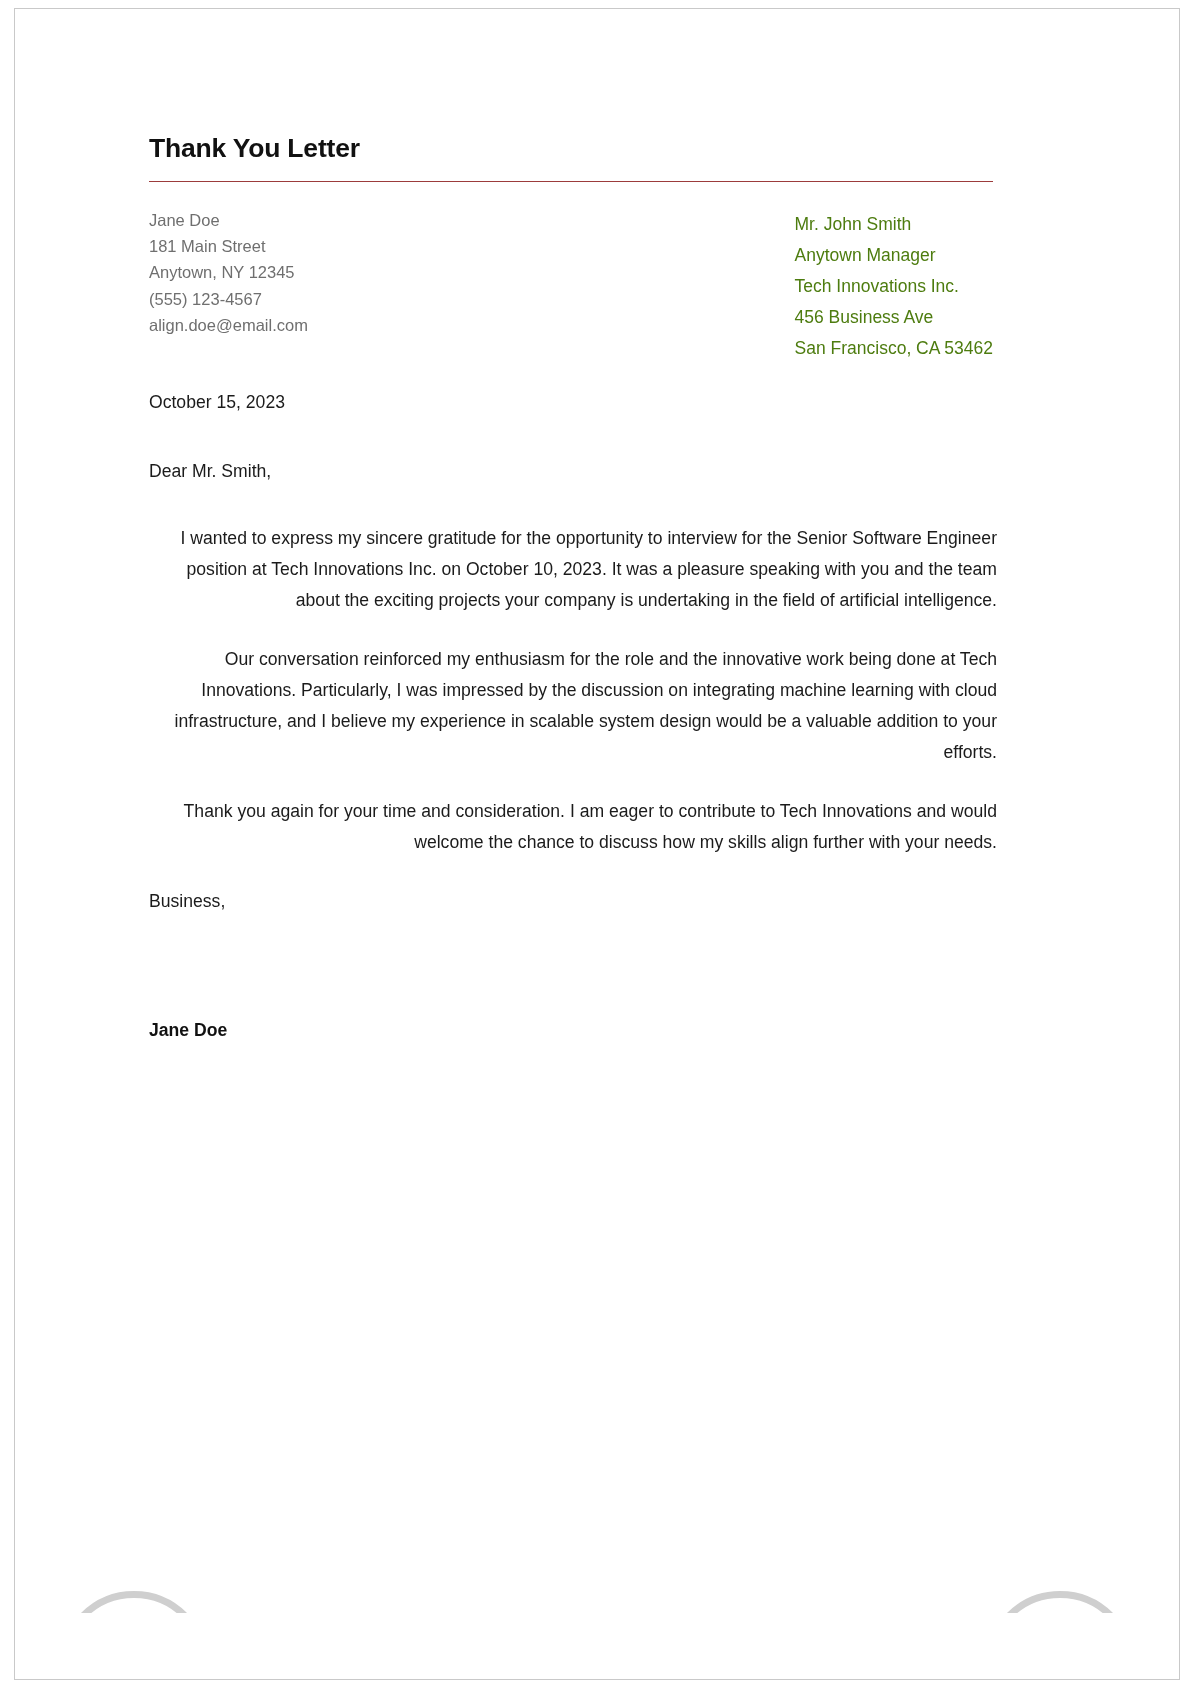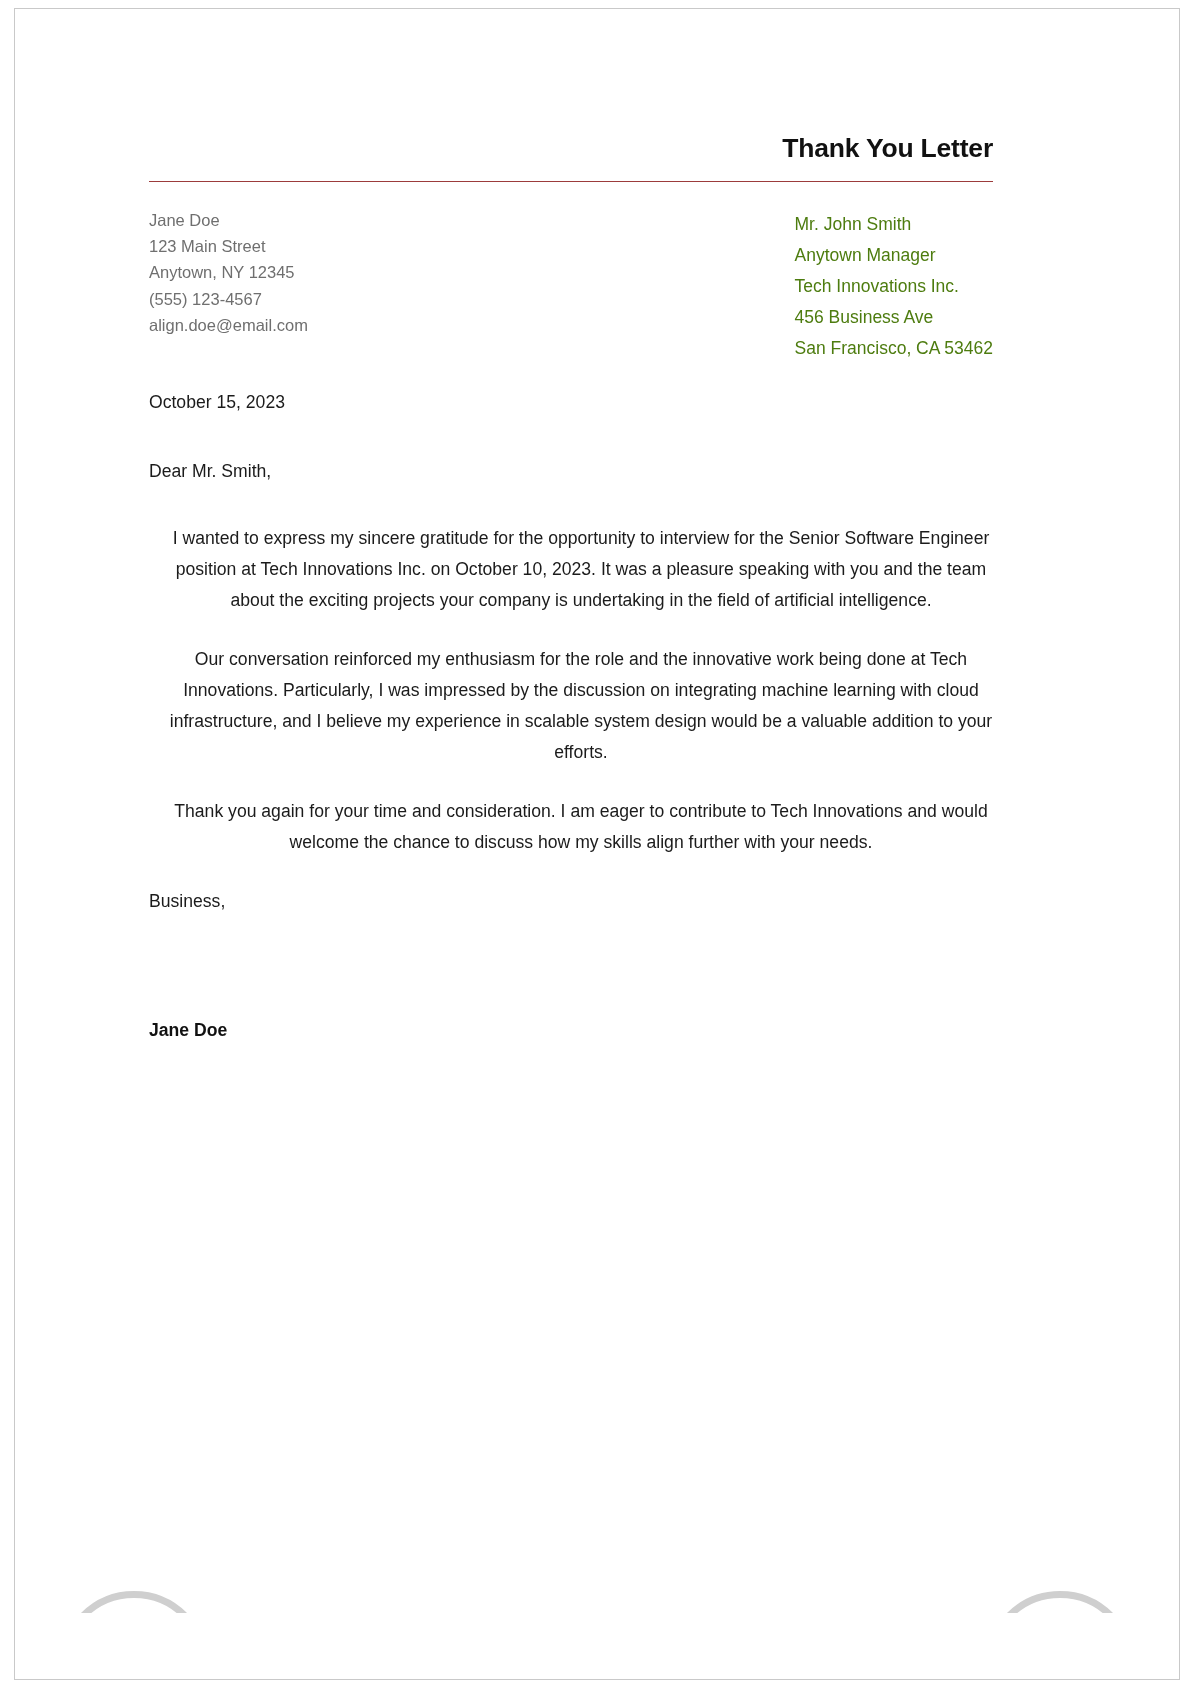--- a/index.html
+++ b/index.html
@@ -28,21 +28,21 @@
 
   
   .title-block {
     position: absolute;
     left: 134px;
     top: 124px;
     width: 844px;
   }
   .title {
     margin: 0;
-    text-align: right;
+    text-align: left;
     font-size: 26.5px;
     font-weight: bold;
     letter-spacing: -0.2px;
     color: #111111;
     line-height: 1.2;
   }
   .title-rule {
     margin-top: 16px;
     height: 1px;
     background: #9c3b3b;
@@ -85,21 +85,21 @@
     line-height: 31px;
   }
   .date {
     margin: 0 0 38px 0;
   }
   .salutation {
     margin: 0 0 36px 0;
   }
   .para {
     margin: 0 0 28px 16px;
-    text-align: center;
+    text-align: right;
   }
   .closing {
     margin: 0;
   }
   .signature {
     margin: 0;
     padding-top: 98px;
     font-weight: bold;
     font-size: 17.6px;
     color: #111111;
@@ -133,21 +133,21 @@
 
   <div class="title-block">
     <h1 class="title">Thank You Letter</h1>
     <div class="title-rule"></div>
   </div>
 
   <div class="address-row">
 
     <div class="sender">
       <div>Jane Doe</div>
-      <div>123 Main Street</div>
+      <div>181 Main Street</div>
       <div>Anytown, NY 12345</div>
       <div>(555) 123-4567</div>
       <div>align.doe@email.com</div>
     </div>
 
     <div class="recipient">
       <div>Mr. John Smith</div>
       <div>Anytown Manager</div>
       <div>Tech Innovations Inc.</div>
       <div>456 Business Ave</div>

